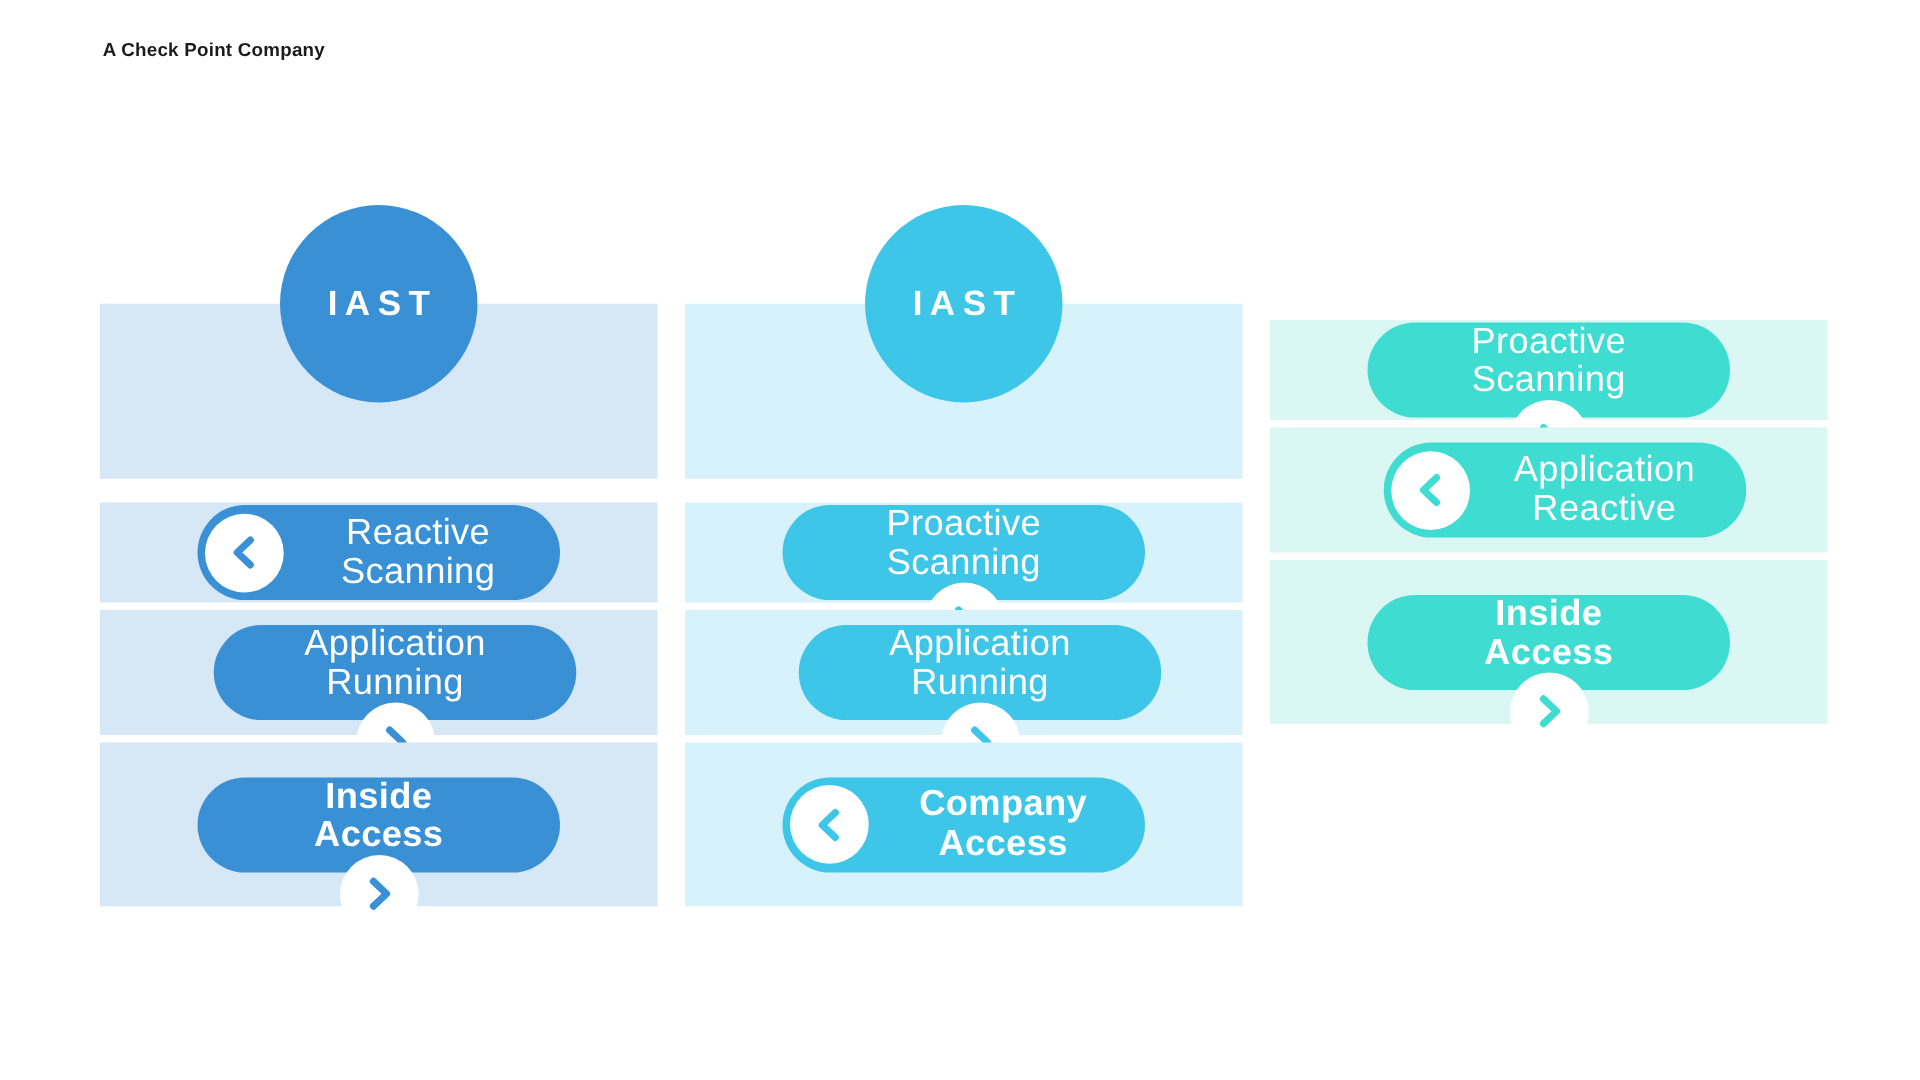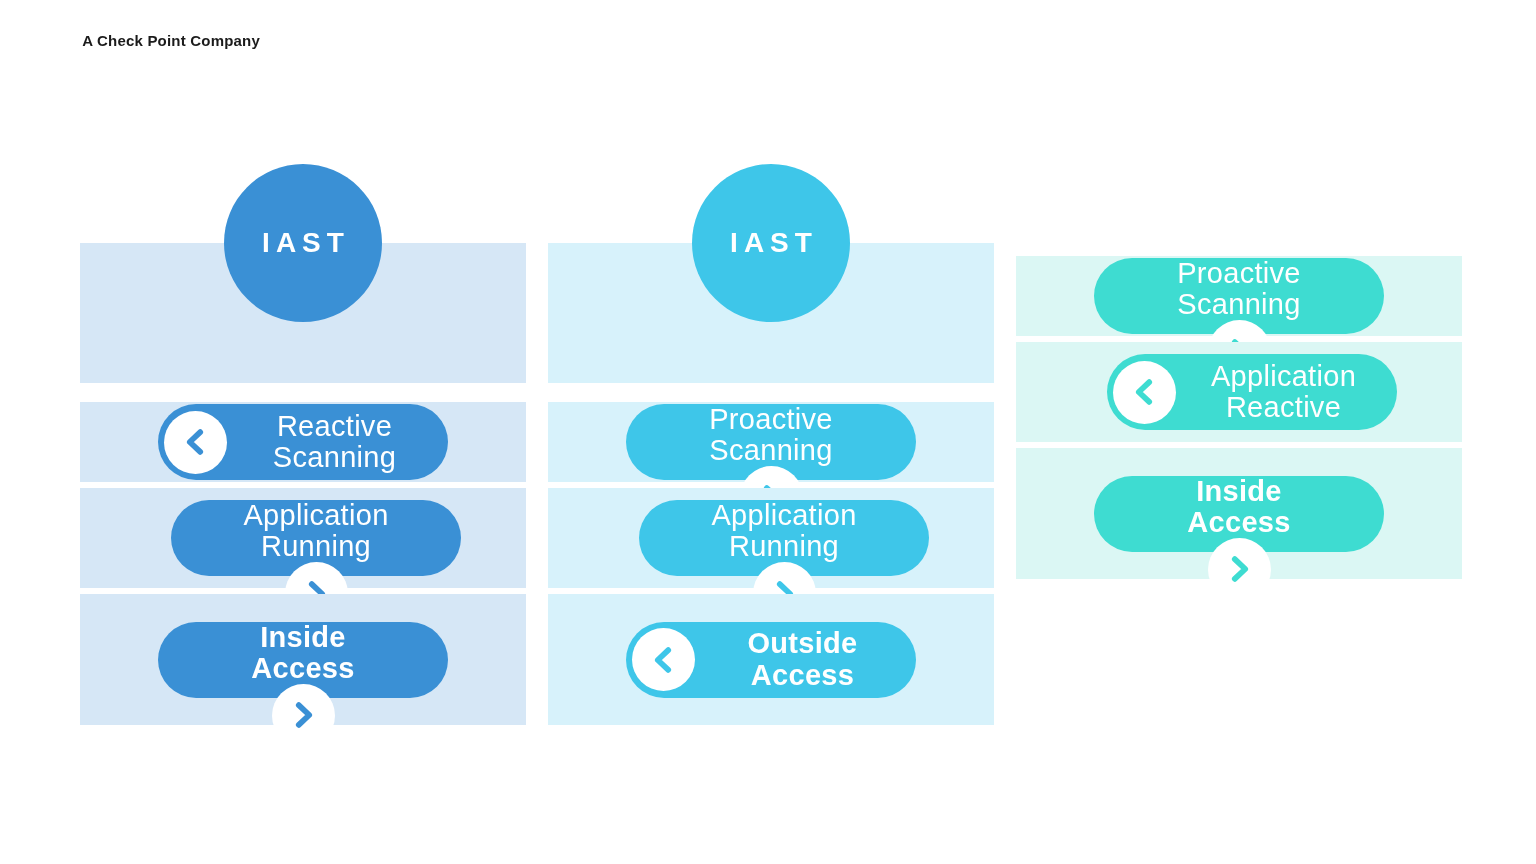--- a/index.html
+++ b/index.html
@@ -208,21 +208,21 @@
           <div class="chev-circle">
             <svg viewBox="0 0 24 24">
                 <path d="M9 5l7.4 7-7.4 7" fill="none" stroke="currentColor" stroke-width="4" stroke-linecap="round" stroke-linejoin="round"></path>
               </svg>
           </div>
         </div>
       </div>
       <div class="sec sec-r4">
         <div class="pill" data-dir="left">
           <div class="pill-text">
-            <span>Outside</span>
+            <span>Company</span>
             <span>Access</span>
           </div>
           <div class="chev-circle">
             <svg viewBox="0 0 24 24">
                 <path d="M9 5l7.4 7-7.4 7" fill="none" stroke="currentColor" stroke-width="4" stroke-linecap="round" stroke-linejoin="round"></path>
               </svg>
           </div>
         </div>
       </div>
     </div>

